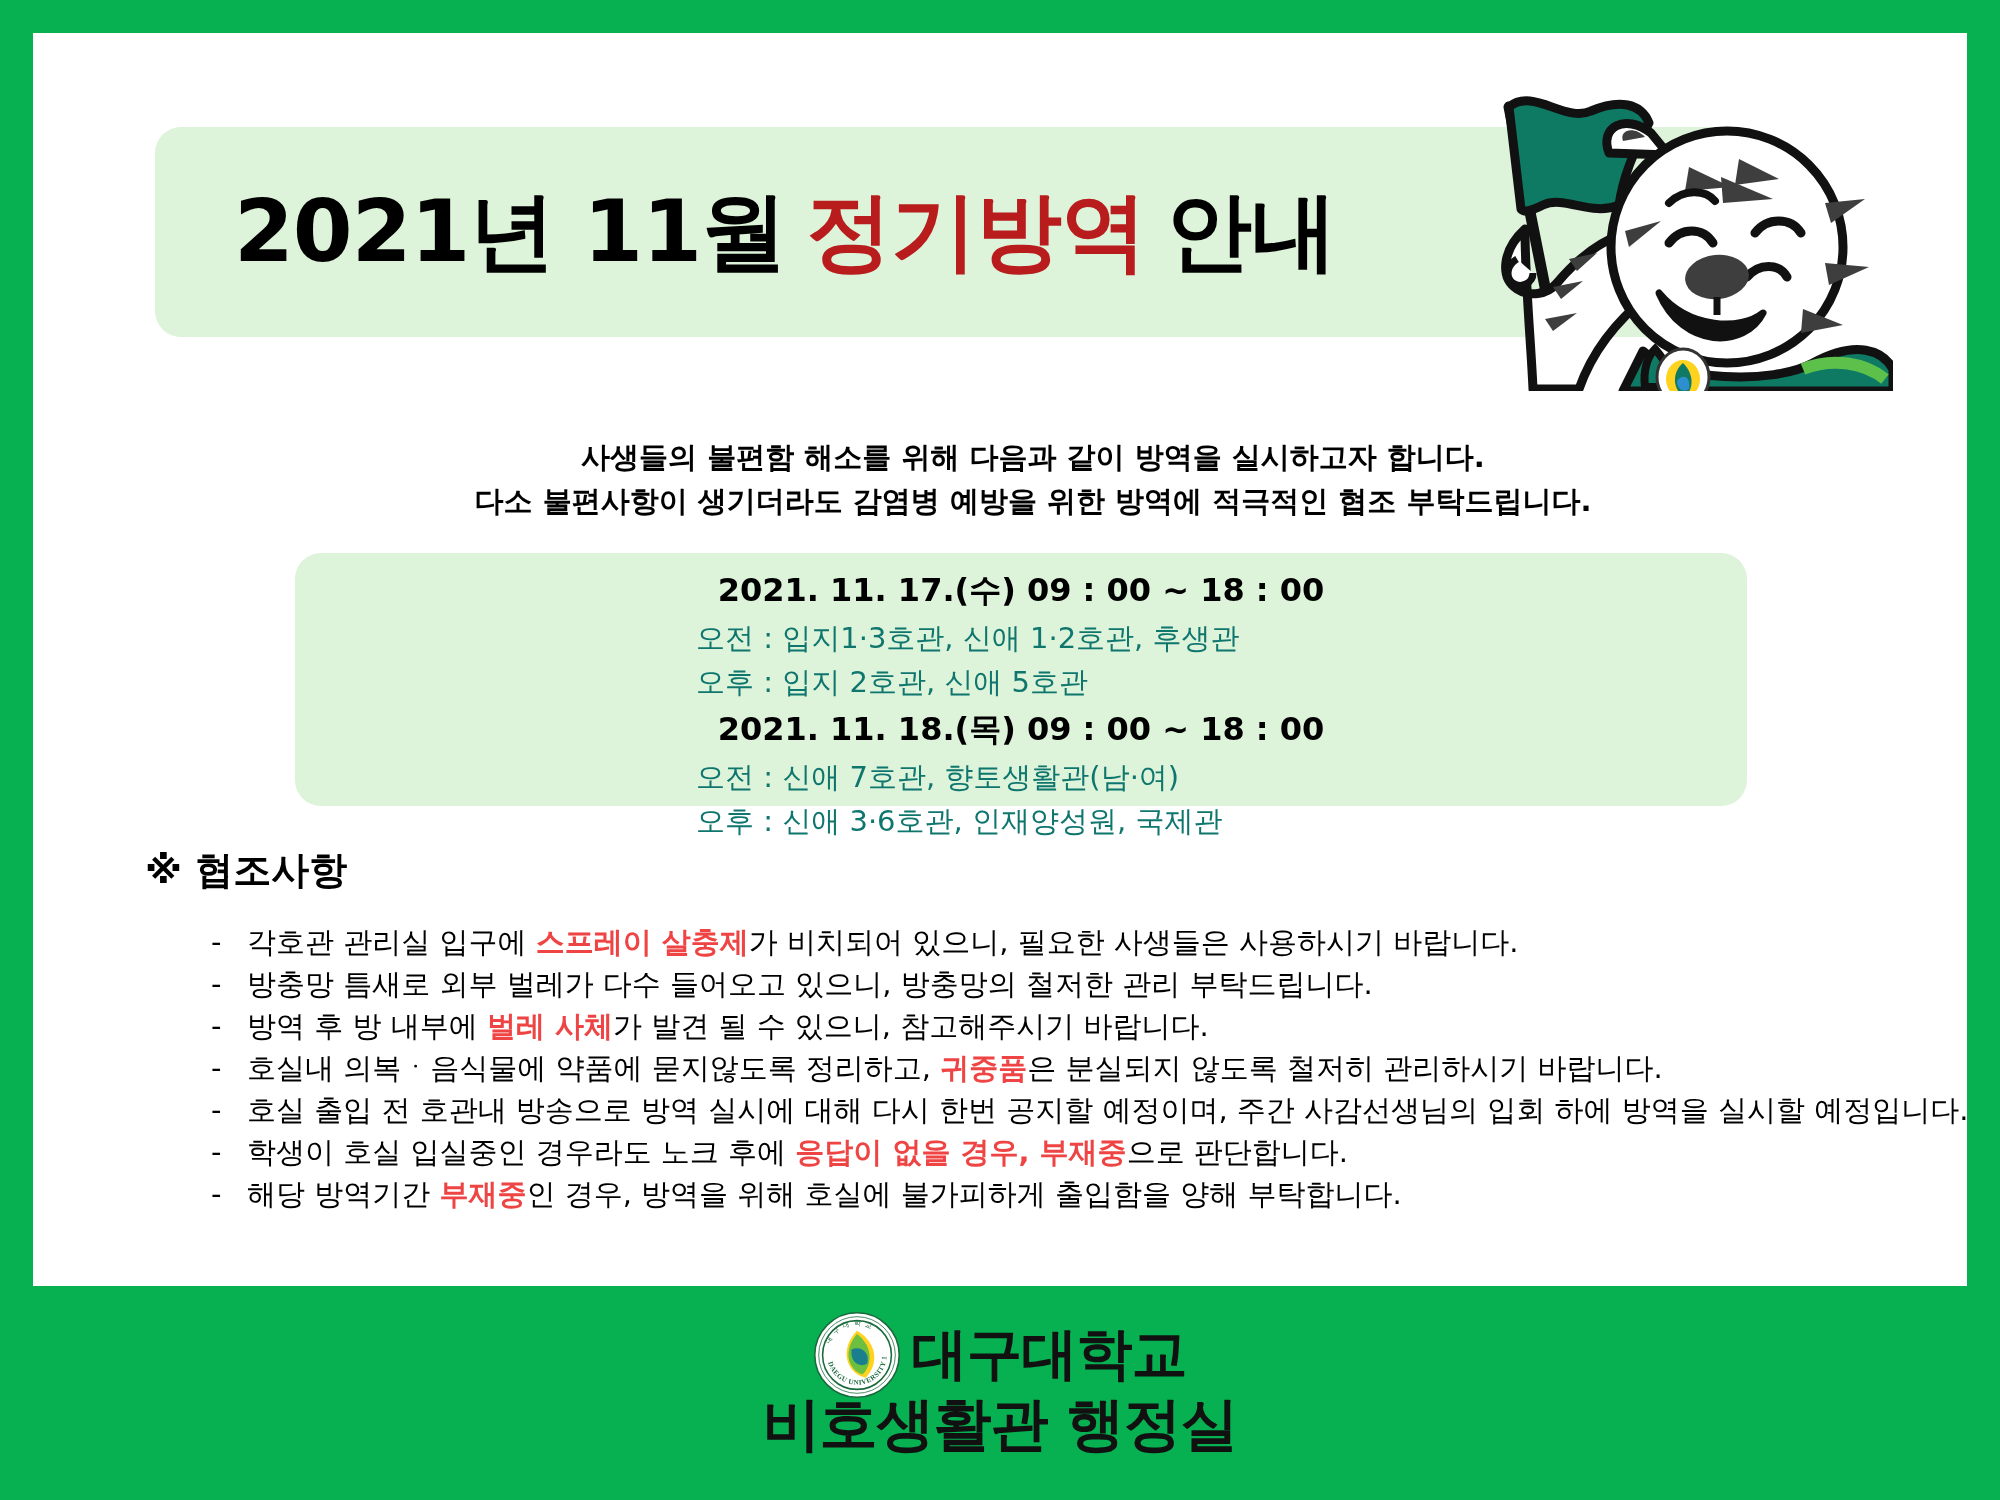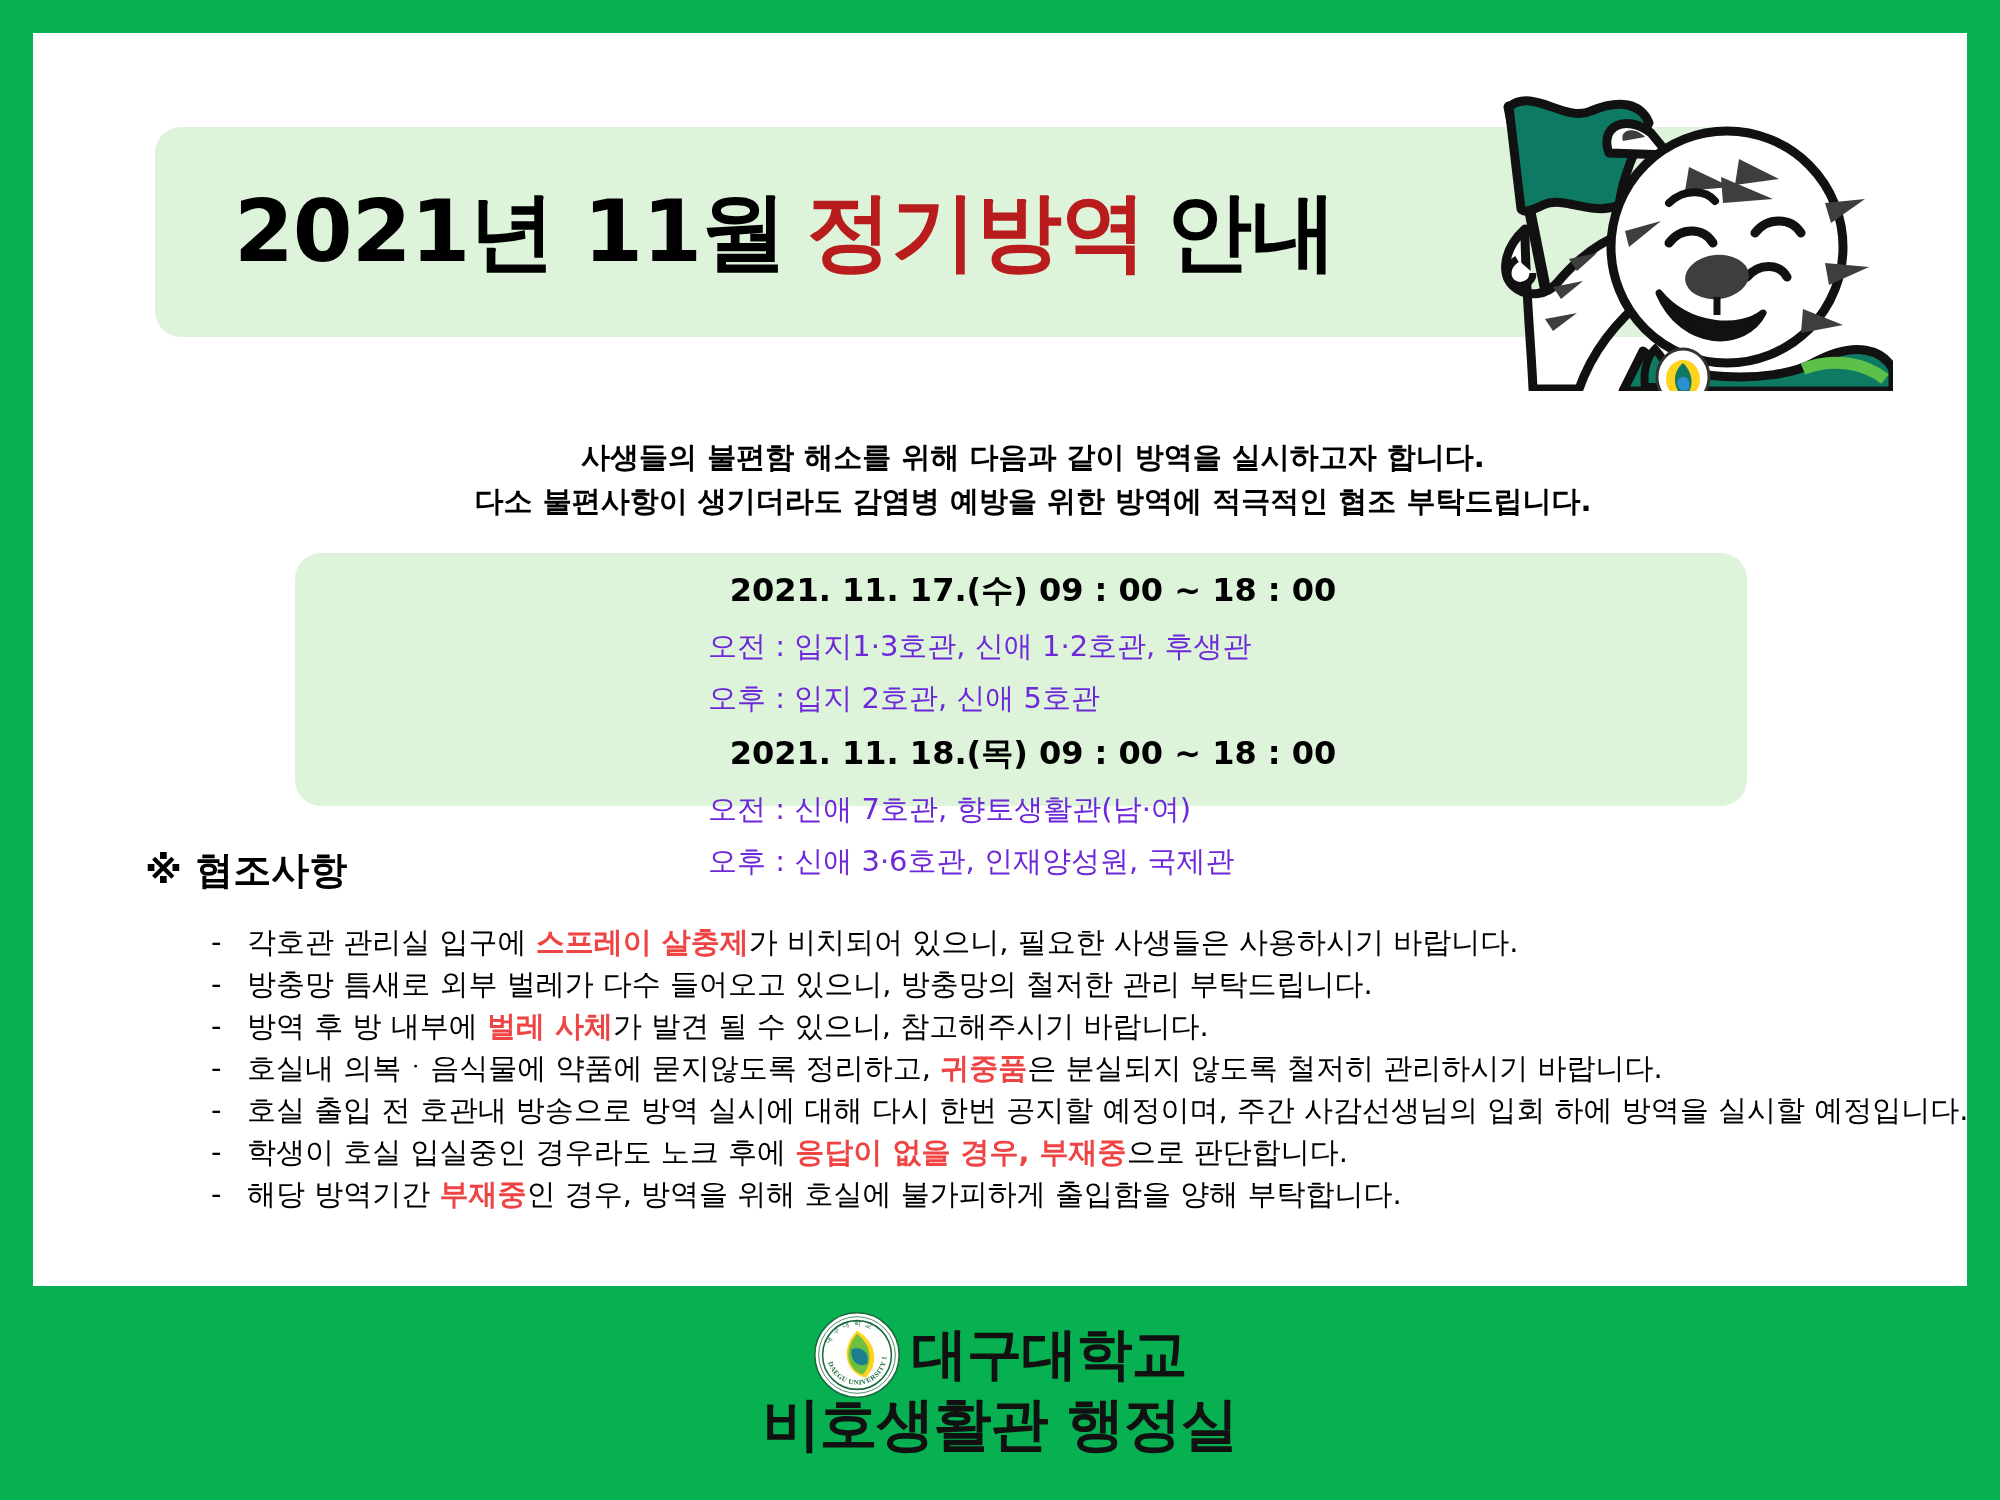--- a/index.html
+++ b/index.html
@@ -89,40 +89,40 @@
     position: absolute;
     left: 262px;
     top: 520px;
     width: 1452px;
     height: 253px;
     background: #ddf3da;
     border-radius: 26px;
   }
   .schedule-inner {
     position: absolute;
-    left: 12px;
+    left: 0;
     top: 14px;
     width: 100%;
     text-align: center;
   }
   .sched-head {
     font-size: 32px;
     font-weight: bold;
     line-height: 47px;
     color: #000;
     letter-spacing: 0px;
   }
   .sched-sub {
     font-size: 29px;
     font-weight: normal;
     line-height: 40px;
-    color: #6d28d9;
+    color: #0f766e;
     display: block;
     width: 660px;
-    margin: 12px auto;
+    margin: 4px auto;
     text-align: left;
     padding-left: 10px;
   }
 
   
   .coop-title {
     position: absolute;
     left: 112px;
     top: 812px;
     font-size: 38px;

